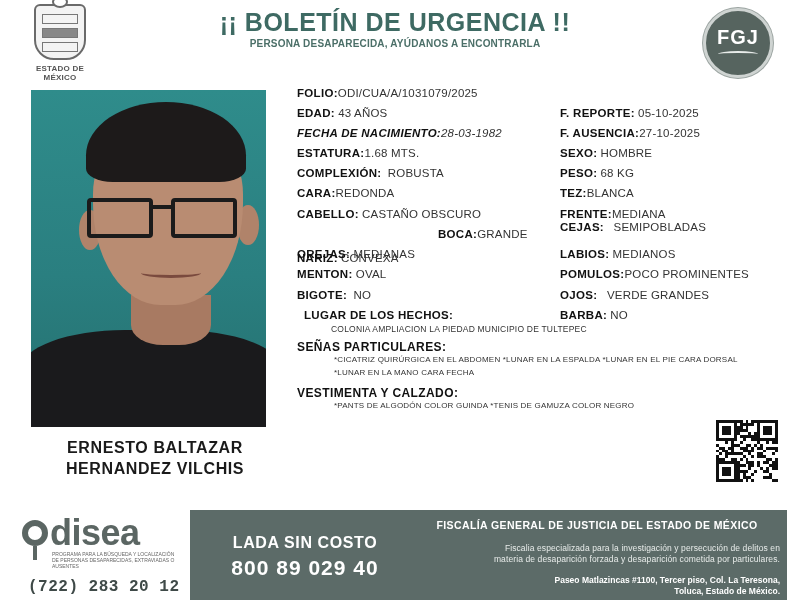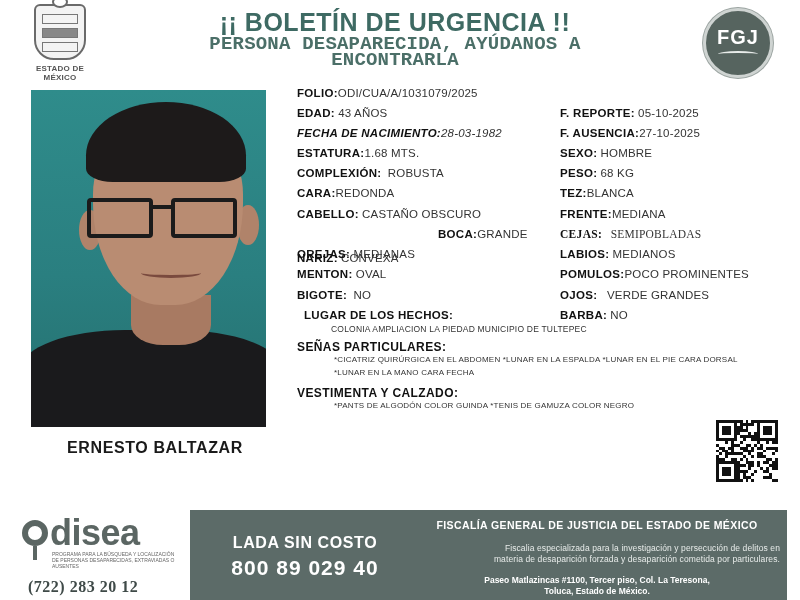--- a/index.html
+++ b/index.html
@@ -13,21 +13,21 @@
   .shield { width: 52px; height: 56px; margin: 0 auto; border: 2px solid #6a6a6a; border-radius: 6px 6px 20px 20px; position: relative; background: #f3f3f3; }
   .shield .crown { position: absolute; top: -10px; left: 16px; width: 16px; height: 12px; border: 2px solid #6a6a6a; border-radius: 50%; background: #fff; }
   .shield .band { position: absolute; left: 6px; right: 6px; height: 10px; border: 1.5px solid #777; }
   .shield .b1 { top: 8px; }
   .shield .b2 { top: 22px; background: #888; }
   .shield .b3 { top: 36px; }
   .logo-edomex .caption { font-family: "Liberation Sans", sans-serif; font-weight: 700; font-size: 8px; color: #555; margin-top: 4px; letter-spacing: 0.2px; text-align: center; }
 
   .title-block { left: 160px; top: 8px; width: 470px; text-align: center; color: #3e6a63; }
   .title-main { font-family: "Liberation Sans", sans-serif; font-weight: 700; font-size: 25px; letter-spacing: 0.5px; line-height: 28px; }
-  .title-sub { font-family: Liberation Mono, monospace; font-weight: 700; font-size: 19px; letter-spacing: 0.2px; line-height: 16px; color: #4b6f68; }
+  .title-sub { font-family: Liberation Sans, sans-serif; font-weight: 700; font-size: 10px; letter-spacing: 0.2px; line-height: 16px; color: #4b6f68; }
 
   .fgj-logo { left: 703px; top: 8px; width: 70px; height: 70px; border-radius: 50%; background: #56645f; border: 3px solid #cfd4d2; box-shadow: 0 0 0 1px #9aa3a0; display: flex; align-items: center; justify-content: center; flex-direction: column; color: #fff; }
   .fgj-logo .txt { font-family: "Liberation Sans", sans-serif; font-weight: 700; font-size: 20px; letter-spacing: 1px; margin-top: -4px; }
   .fgj-logo .wings { width: 40px; height: 6px; border-top: 2px solid #e8ecea; border-radius: 50% 50% 0 0; margin-top: 2px; }
 
   
   .photo { left: 31px; top: 90px; width: 235px; height: 337px; background: linear-gradient(180deg, #2f8c8b 0%, #2a7f80 55%, #25706f 100%); overflow: hidden; }
   .photo .head { position: absolute; left: 62px; top: 30px; width: 150px; height: 185px; background: #b98c72; border-radius: 45% 45% 45% 45% / 40% 40% 55% 55%; }
   .photo .hair { position: absolute; left: 55px; top: 12px; width: 160px; height: 80px; background: #1d1a1a; border-radius: 60% 60% 20% 20% / 80% 80% 20% 20%; }
   .photo .ear-l { position: absolute; left: 48px; top: 120px; width: 22px; height: 40px; background: #b0836a; border-radius: 50%; }
@@ -55,31 +55,31 @@
   .qr i { display: block; }
   .qr i.b { background: #111; }
 
   
   .odisea { left: 22px; top: 515px; width: 165px; height: 80px; }
   .odisea .word { display: flex; align-items: center; }
   .odisea .pin { width: 26px; height: 26px; border: 6px solid #5b6663; border-radius: 50%; position: relative; margin-right: 2px; }
   .odisea .pin::after { content: ""; position: absolute; left: 5px; top: 20px; width: 4px; height: 14px; background: #5b6663; }
   .odisea .name { font-family: "Liberation Sans", sans-serif; font-weight: 700; font-size: 36px; color: #5b6663; letter-spacing: -0.5px; line-height: 36px; }
   .odisea .small { font-family: "Liberation Sans", sans-serif; font-size: 5px; color: #666; margin-left: 30px; line-height: 6px; width: 130px; }
-  .odisea-phone { left: 28px; top: 578px; font-family: Liberation Serif, serif; font-weight: 700; font-size: 16px; color: #3f4a48; letter-spacing: 0.5px; }
+  .odisea-phone { left: 28px; top: 578px; font-family: Liberation Mono, monospace; font-weight: 700; font-size: 16px; color: #3f4a48; letter-spacing: 0.5px; }
 
   .footer-band { left: 190px; top: 510px; width: 597px; height: 90px; background: #5c6b68; }
   .lada { left: 200px; top: 532px; width: 210px; text-align: center; color: #fff; font-family: "Liberation Sans", sans-serif; font-weight: 700; }
   .lada .l1 { font-size: 16px; letter-spacing: 0.6px; line-height: 22px; }
   .lada .l2 { font-size: 21px; letter-spacing: 1px; line-height: 28px; }
 
   .fiscalia { left: 414px; top: 518px; width: 366px; color: #fff; font-family: "Liberation Sans", sans-serif; }
   .fiscalia .t { font-weight: 700; font-size: 10.5px; letter-spacing: 0.4px; text-align: center; line-height: 14px; }
   .fiscalia .d { font-size: 8.5px; color: #e8ecea; text-align: right; line-height: 11px; margin-top: 11px; letter-spacing: 0.1px; }
-  .fiscalia .a { font-weight: 700; font-size: 8.5px; text-align: center; line-height: 11px; margin-top: 10px; }
+  .fiscalia .a { font-weight: 700; font-size: 8.5px; text-align: right; line-height: 11px; margin-top: 10px; }
 </style>
 </head>
 <body>
 
 <div class="abs logo-edomex">
   <div class="shield">
     <div class="crown"></div>
     <div class="band b1"></div>
     <div class="band b2"></div>
     <div class="band b3"></div>
@@ -105,20 +105,21 @@
   <div class="head"></div>
   <div class="hair"></div>
   <div class="glass g1"></div>
   <div class="glass g2"></div>
   <div class="bridge"></div>
   <div class="mouth"></div>
 </div>
 
 <div class="abs person-name">
   <div>ERNESTO BALTAZAR</div>
+  <div>HERNANDEZ VILCHIS</div>
 </div>
 
 <div class="field" style="left:297px; top:86px;"><span class="lbl">FOLIO:</span><span class="val">ODI/CUA/A/1031079/2025</span></div>
 <div class="field" style="left:297px; top:106px;"><span class="lbl">EDAD:</span> <span class="val">43 AÑOS</span></div>
 <div class="field" style="left:297px; top:126px;font-style:italic;"><span class="lbl">FECHA DE NACIMIENTO:</span><span class="val">28-03-1982</span></div>
 <div class="field" style="left:297px; top:146px;"><span class="lbl">ESTATURA:</span><span class="val">1.68 MTS.</span></div>
 <div class="field" style="left:297px; top:166px;"><span class="lbl">COMPLEXIÓN:</span>&nbsp;&nbsp;<span class="val">ROBUSTA</span></div>
 <div class="field" style="left:297px; top:186px;"><span class="lbl">CARA:</span><span class="val">REDONDA</span></div>
 <div class="field" style="left:297px; top:207px;"><span class="lbl">CABELLO:</span> <span class="val">CASTAÑO OBSCURO</span></div>
 <div class="field" style="left:297px; top:227px;margin-top:24px;"><span class="lbl">NARIZ:</span> <span class="val">CONVEXA</span></div>
@@ -128,21 +129,21 @@
 <div class="field" style="left:297px; top:288px;"><span class="lbl">BIGOTE:</span>&nbsp;&nbsp;<span class="val">NO</span></div>
 <div class="field" style="left:297px; top:308px;margin-left:7px;"><span class="lbl">LUGAR DE LOS HECHOS:</span></div>
 <div class="note" style="left:303px; top:324px; font-size:8.5px;">COLONIA AMPLIACION LA PIEDAD MUNICIPIO DE TULTEPEC</div>
 
 <div class="field" style="left:560px; top:106px;"><span class="lbl">F. REPORTE:</span> <span class="val">05-10-2025</span></div>
 <div class="field" style="left:560px; top:126px;"><span class="lbl">F. AUSENCIA:</span><span class="val">27-10-2025</span></div>
 <div class="field" style="left:560px; top:146px;"><span class="lbl">SEXO:</span> <span class="val">HOMBRE</span></div>
 <div class="field" style="left:560px; top:166px;"><span class="lbl">PESO:</span> <span class="val">68 KG</span></div>
 <div class="field" style="left:560px; top:186px;"><span class="lbl">TEZ:</span><span class="val">BLANCA</span></div>
 <div class="field" style="left:560px; top:207px;"><span class="lbl">FRENTE:</span><span class="val">MEDIANA</span></div>
-<div class="field" style="left:560px; top:227px;font-family:Liberation Serif, serif;"><span class="lbl">CEJAS:</span>&nbsp;&nbsp;&nbsp;<span class="val">SEMIPOBLADAS</span></div>
+<div class="field" style="left:560px; top:220px;"><span class="lbl">CEJAS:</span>&nbsp;&nbsp;&nbsp;<span class="val">SEMIPOBLADAS</span></div>
 <div class="field" style="left:560px; top:247px;"><span class="lbl">LABIOS:</span> <span class="val">MEDIANOS</span></div>
 <div class="field" style="left:560px; top:267px;"><span class="lbl">POMULOS:</span><span class="val">POCO PROMINENTES</span></div>
 <div class="field" style="left:560px; top:288px;"><span class="lbl">OJOS:</span>&nbsp;&nbsp;&nbsp;<span class="val">VERDE GRANDES</span></div>
 <div class="field" style="left:560px; top:308px;"><span class="lbl">BARBA:</span> <span class="val">NO</span></div>
 
 <div class="section-title" style="left:297px; top:340px;">SEÑAS PARTICULARES:</div>
 <div class="note" style="left:306px; top:355px;">*CICATRIZ QUIRÚRGICA EN EL ABDOMEN  *LUNAR EN LA ESPALDA  *LUNAR EN EL PIE CARA DORSAL</div>
 <div class="note" style="left:306px; top:368px;">*LUNAR EN LA MANO CARA FECHA</div>
 
 <div class="section-title" style="left:297px; top:386px;">VESTIMENTA Y CALZADO:</div>

